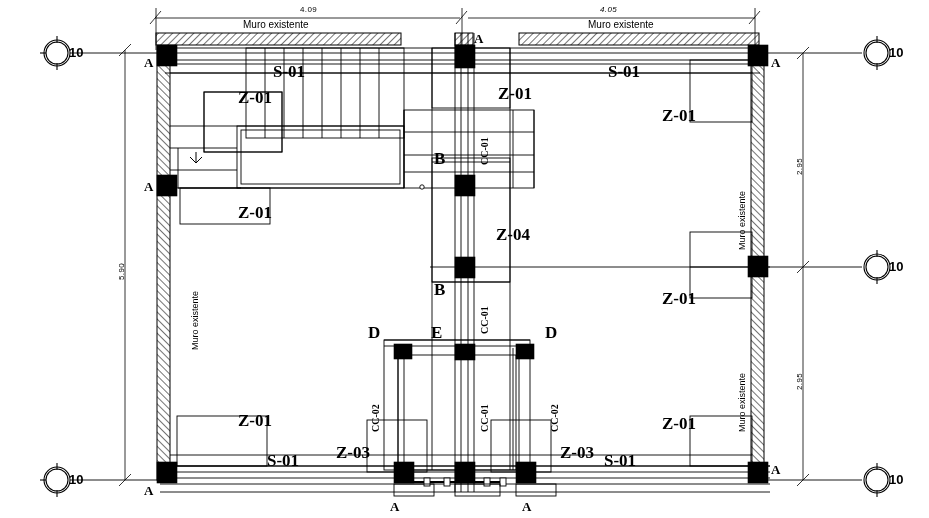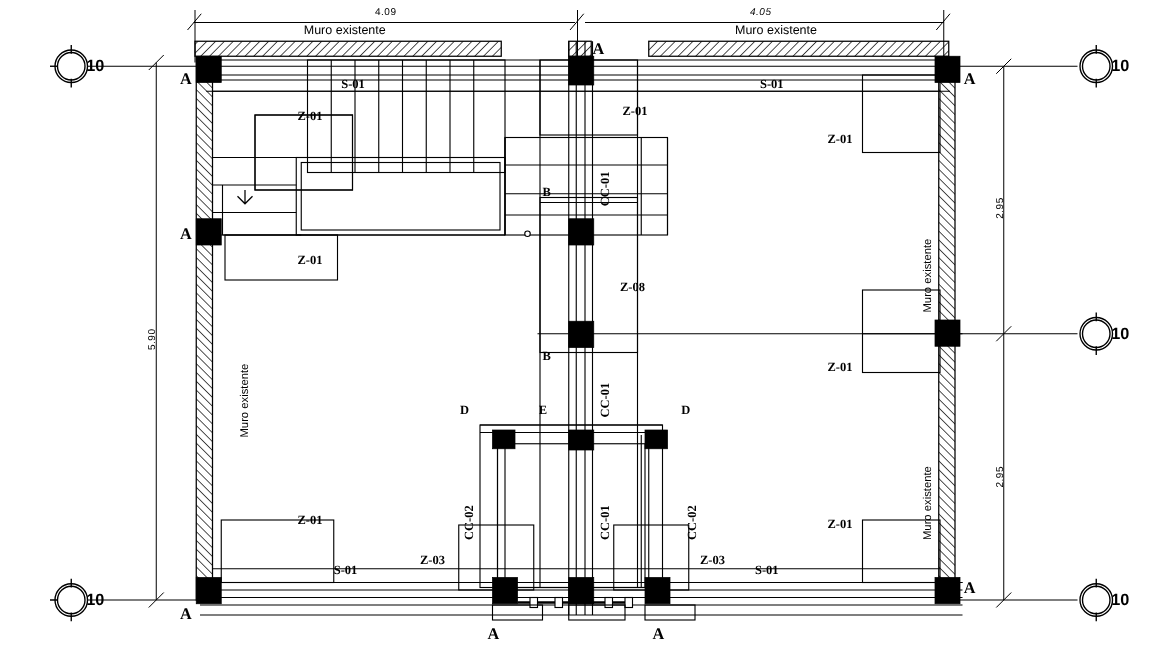--- a/index.html
+++ b/index.html
@@ -30,21 +30,21 @@
     line-height:1;
     pointer-events:none;
   }
   .lbl-sans{
     font-family:"Liberation Sans", sans-serif;
     font-weight:normal;
   }
   .rot90{ transform:rotate(-90deg); transform-origin:left top; }
   .tiny{ font-size:9px; }
   .small{ font-size:10px; }
-  .med{ font-size:10px; }
+  .med{ font-size:17px; }
   .big{ font-size:13px; }
   .dim{
     font-family:"Liberation Sans", sans-serif;
     font-weight:normal;
     font-size:8px;
     letter-spacing:0.4px;
     color:#000;
   }
   .grid-num{
     font-family:"Liberation Sans", sans-serif;
@@ -331,21 +331,21 @@
   <div class="lbl med" style="left:604px; top:452px;">S-01</div>
 
   <div class="lbl med" style="left:238px; top:89px;">Z-01</div>
   <div class="lbl med" style="left:238px; top:204px;">Z-01</div>
   <div class="lbl med" style="left:238px; top:412px;">Z-01</div>
   <div class="lbl med" style="left:498px; top:85px;">Z-01</div>
   <div class="lbl med" style="left:662px; top:107px;">Z-01</div>
   <div class="lbl med" style="left:662px; top:290px;">Z-01</div>
   <div class="lbl med" style="left:662px; top:415px;">Z-01</div>
 
-  <div class="lbl med" style="left:496px; top:226px;">Z-08</div>
+  <div class="lbl med" style="left:496px; top:226px;">Z-04</div>
 
   <div class="lbl med" style="left:336px; top:444px;">Z-03</div>
   <div class="lbl med" style="left:560px; top:444px;">Z-03</div>
 
   <div class="lbl small rot90" style="left:480px; top:165px;">CC-01</div>
   <div class="lbl small rot90" style="left:480px; top:334px;">CC-01</div>
   <div class="lbl small rot90" style="left:480px; top:432px;">CC-01</div>
 
   <div class="lbl small rot90" style="left:371px; top:432px;">CC-02</div>
   <div class="lbl small rot90" style="left:550px; top:432px;">CC-02</div>

